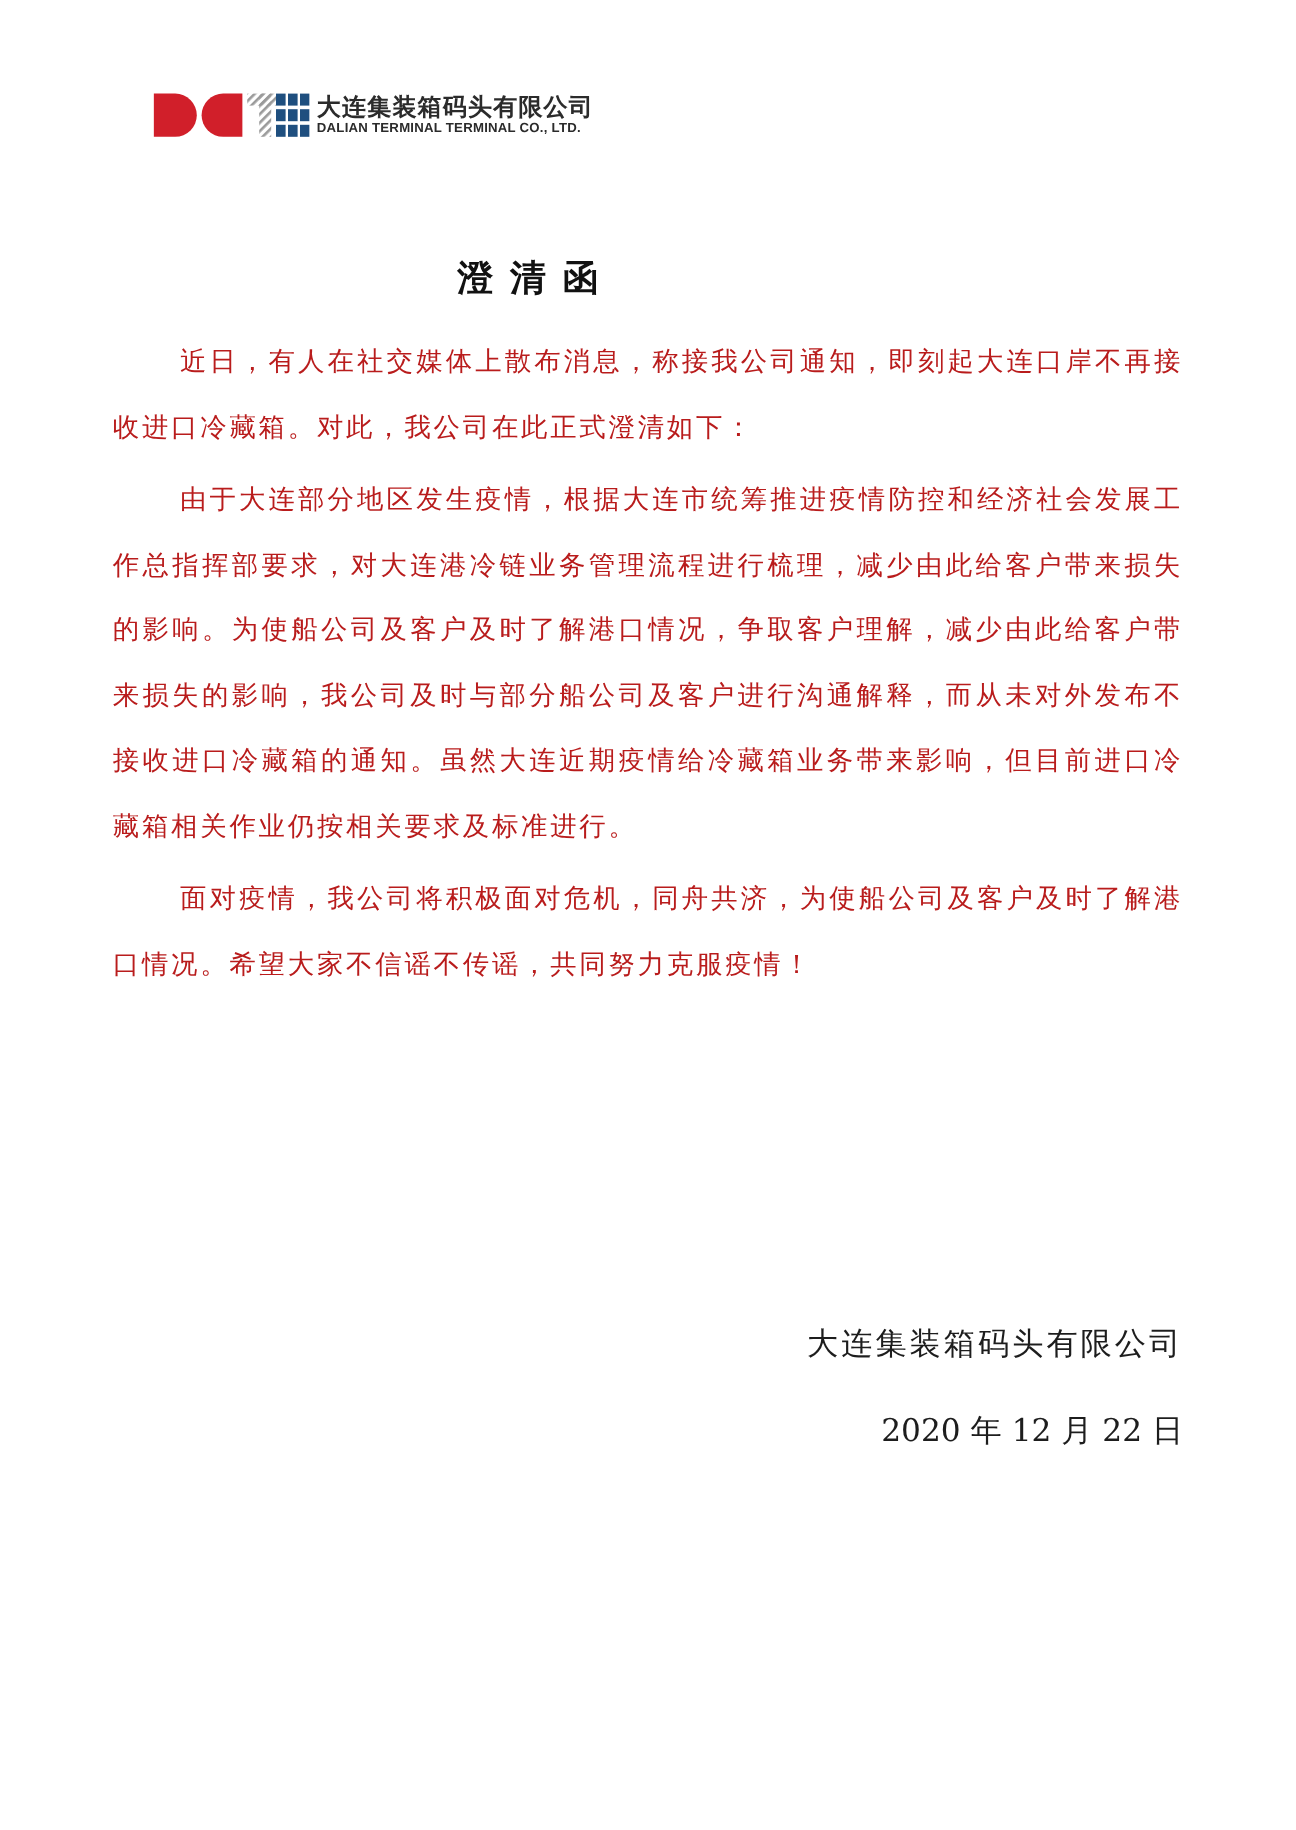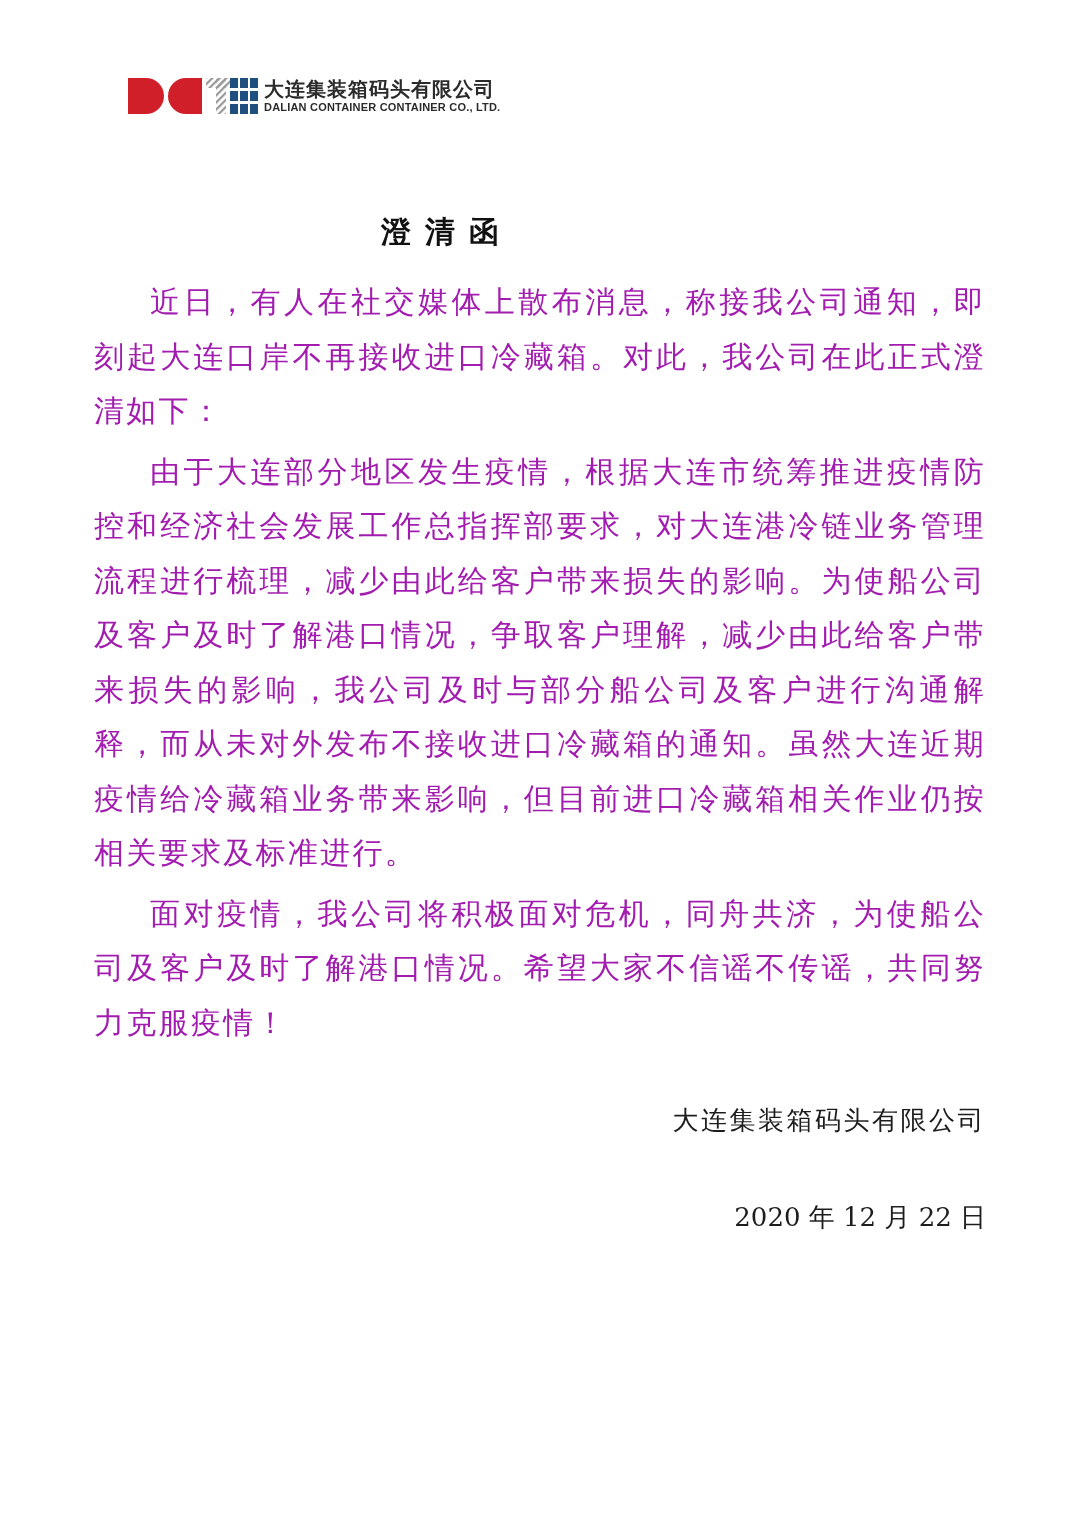--- a/index.html
+++ b/index.html
@@ -62,25 +62,25 @@
       font-weight: bold;
       letter-spacing: 14px;
       text-indent: 14px;
       color: #111;
     }
     .body-text {
       position: absolute;
       left: 94px;
       width: 892px;
       top: 275px;
-      font-size: 30px;
+      font-size: 22px;
       line-height: 54.5px;
       letter-spacing: 2.3px;
       text-align: justify;
-      color: #a21caf;
+      color: #b91c1c;
     }
     .para {
       margin: 0 0 0 0;
       text-indent: 56px;
     }
     .para + .para {
       margin-top: 6px;
     }
     .signature {
       position: absolute;
@@ -94,21 +94,20 @@
     }
     .date {
       position: absolute;
       right: 94px;
       top: 1178px;
       text-align: right;
       font-size: 26px;
       color: #1d1d1d;
       line-height: 30px;
       white-space: pre;
-      margin-top: 24px;
     }
   </style>
 </head>
 <body>
 
 <div class="letterhead">
   <svg class="logo-mark" viewBox="0 0 130 40" xmlns="http://www.w3.org/2000/svg">
 
     <path d="M0 2 H18 A18 18 0 0 1 18 38 H0 Z" fill="#d11f2a"></path>
 
@@ -127,21 +126,21 @@
     <rect x="122" y="2" width="8" height="10" fill="#1f4f7f"></rect>
     <rect x="102" y="15" width="8" height="10" fill="#1f4f7f"></rect>
     <rect x="112" y="15" width="8" height="10" fill="#1f4f7f"></rect>
     <rect x="122" y="15" width="8" height="10" fill="#1f4f7f"></rect>
     <rect x="102" y="28" width="8" height="10" fill="#1f4f7f"></rect>
     <rect x="112" y="28" width="8" height="10" fill="#1f4f7f"></rect>
     <rect x="122" y="28" width="8" height="10" fill="#1f4f7f"></rect>
   </svg>
   <div class="company-block">
     <div class="company-cn">大连集装箱码头有限公司</div>
-    <div class="company-en">DALIAN CONTAINER CONTAINER CO., LTD.</div>
+    <div class="company-en">DALIAN TERMINAL TERMINAL CO., LTD.</div>
   </div>
 </div>
 
 <div class="title">澄清函</div>
 
 <div class="body-text">
   <p class="para">近日，有人在社交媒体上散布消息，称接我公司通知，即刻起大连口岸不再接收进口冷藏箱。对此，我公司在此正式澄清如下：</p>
   <p class="para">由于大连部分地区发生疫情，根据大连市统筹推进疫情防控和经济社会发展工作总指挥部要求，对大连港冷链业务管理流程进行梳理，减少由此给客户带来损失的影响。为使船公司及客户及时了解港口情况，争取客户理解，减少由此给客户带来损失的影响，我公司及时与部分船公司及客户进行沟通解释，而从未对外发布不接收进口冷藏箱的通知。虽然大连近期疫情给冷藏箱业务带来影响，但目前进口冷藏箱相关作业仍按相关要求及标准进行。</p>
   <p class="para">面对疫情，我公司将积极面对危机，同舟共济，为使船公司及客户及时了解港口情况。希望大家不信谣不传谣，共同努力克服疫情！</p>
 </div>

